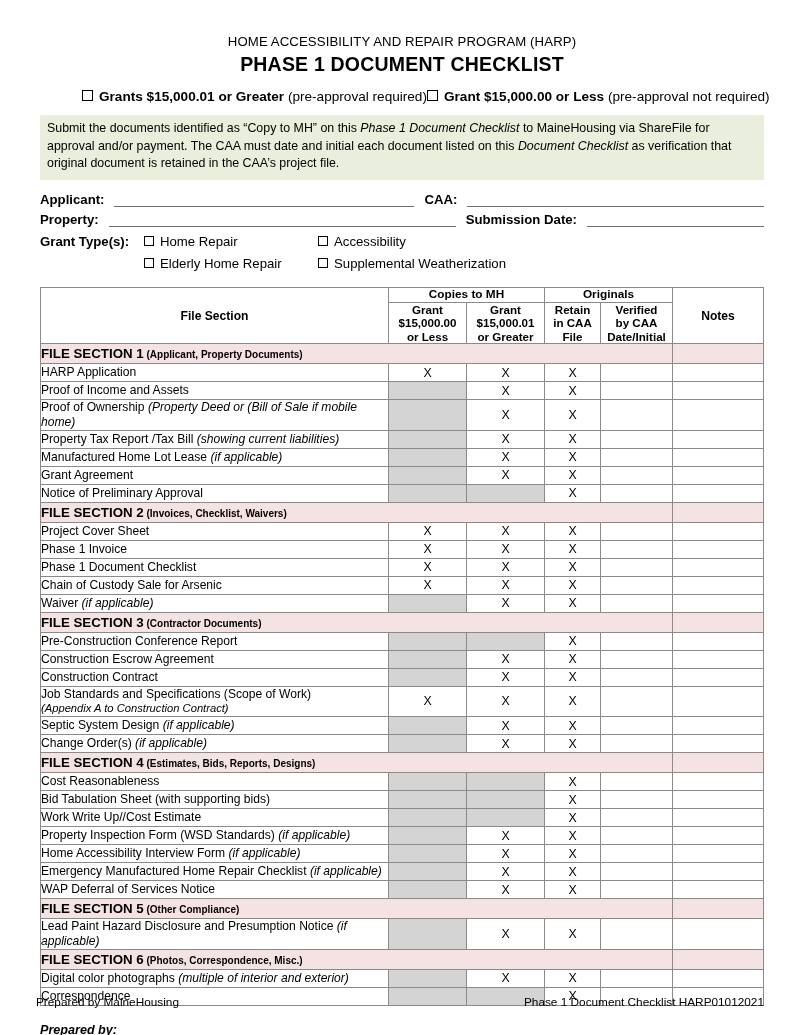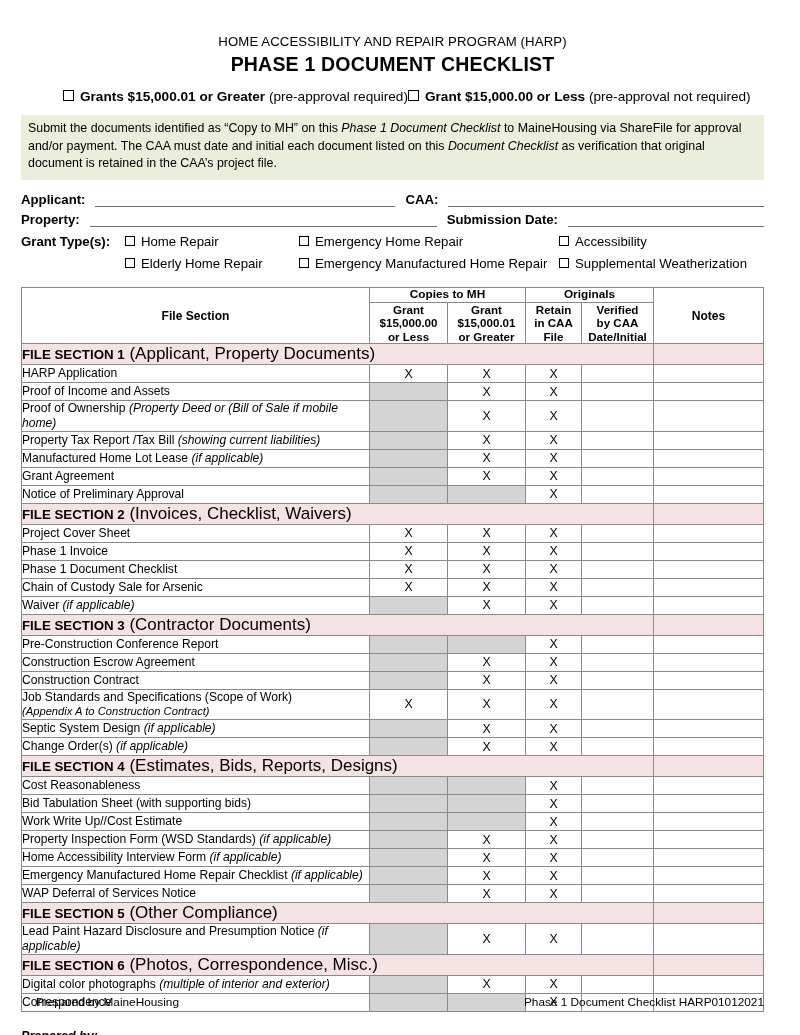--- a/index.html
+++ b/index.html
@@ -12,21 +12,21 @@
     height: 1035px;
     font-family: "Liberation Sans", sans-serif;
     color: #000000;
     position: relative;
     overflow: hidden;
   }
   .page {
     width: 800px;
     height: 1035px;
     box-sizing: border-box;
-    padding: 34px 36px 0 21px;
+    padding: 34px 36px 0 40px;
     position: relative;
   }
 
   
   .title-program {
     text-align: center;
     font-size: 13.2px;
     letter-spacing: .1px;
     line-height: 1.25;
   }
@@ -175,22 +175,22 @@
   }
   td.section-cell {
     padding: 2px 0 2px 6px;
     white-space: nowrap;
   }
   .section-title {
     font-weight: bold;
     font-size: 13.3px;
   }
   .section-sub {
-    font-weight: normal;
-    font-size: 17px;
+    font-weight: bold;
+    font-size: 10px;
   }
 
   td.doc {
     padding: 2px 4px 2px 6px;
     line-height: 1.22;
     font-size: 12.1px;
   }
   td.doc i { font-style: italic; }
   td.doc .sub-small { font-size: 11.2px; font-style: italic; }
   td.mark {
@@ -259,24 +259,20 @@
       <span class="fline"></span>
     </div>
   </div>
 
   <div class="gtypes">
     <div class="gtypes-label">Grant Type(s):</div>
     <div class="gtypes-cols">
       <div class="gcol c1">
         <div class="gopt"><span class="cbx"></span><span>Home Repair</span></div>
         <div class="gopt"><span class="cbx"></span><span>Elderly Home Repair</span></div>
-      </div>
-      <div class="gcol c2">
-        <div class="gopt"><span class="cbx"></span><span>Emergency Home Repair</span></div>
-        <div class="gopt"><span class="cbx"></span><span>Emergency Manufactured Home Repair</span></div>
       </div>
       <div class="gcol c3">
         <div class="gopt"><span class="cbx"></span><span>Accessibility</span></div>
         <div class="gopt"><span class="cbx"></span><span>Supplemental Weatherization</span></div>
       </div>
     </div>
   </div>
 
   <table class="checklist">
     <colgroup>

